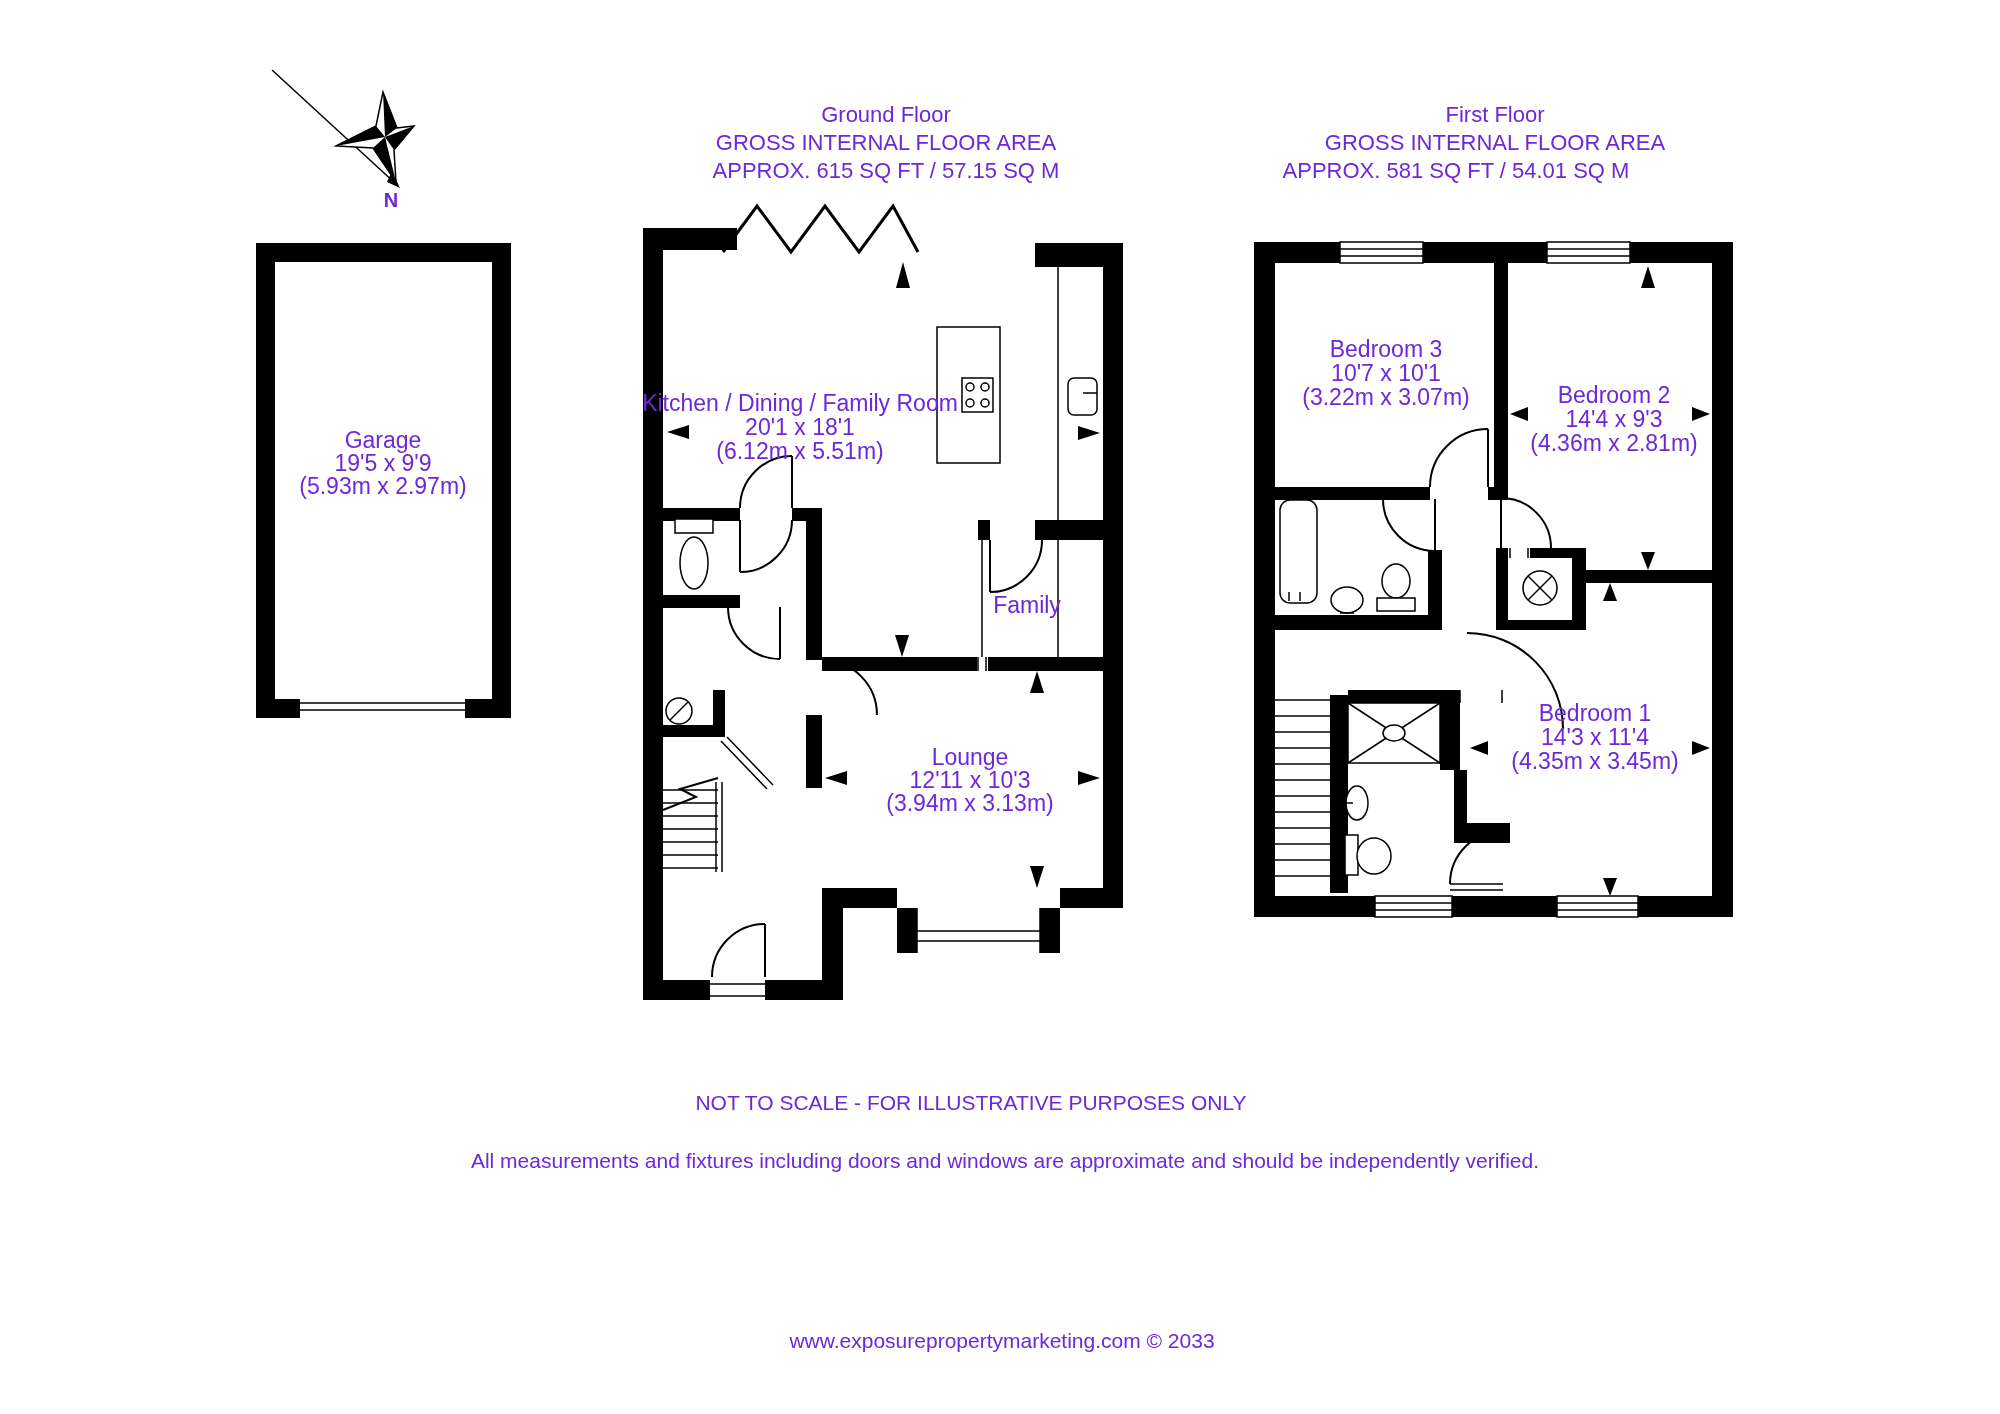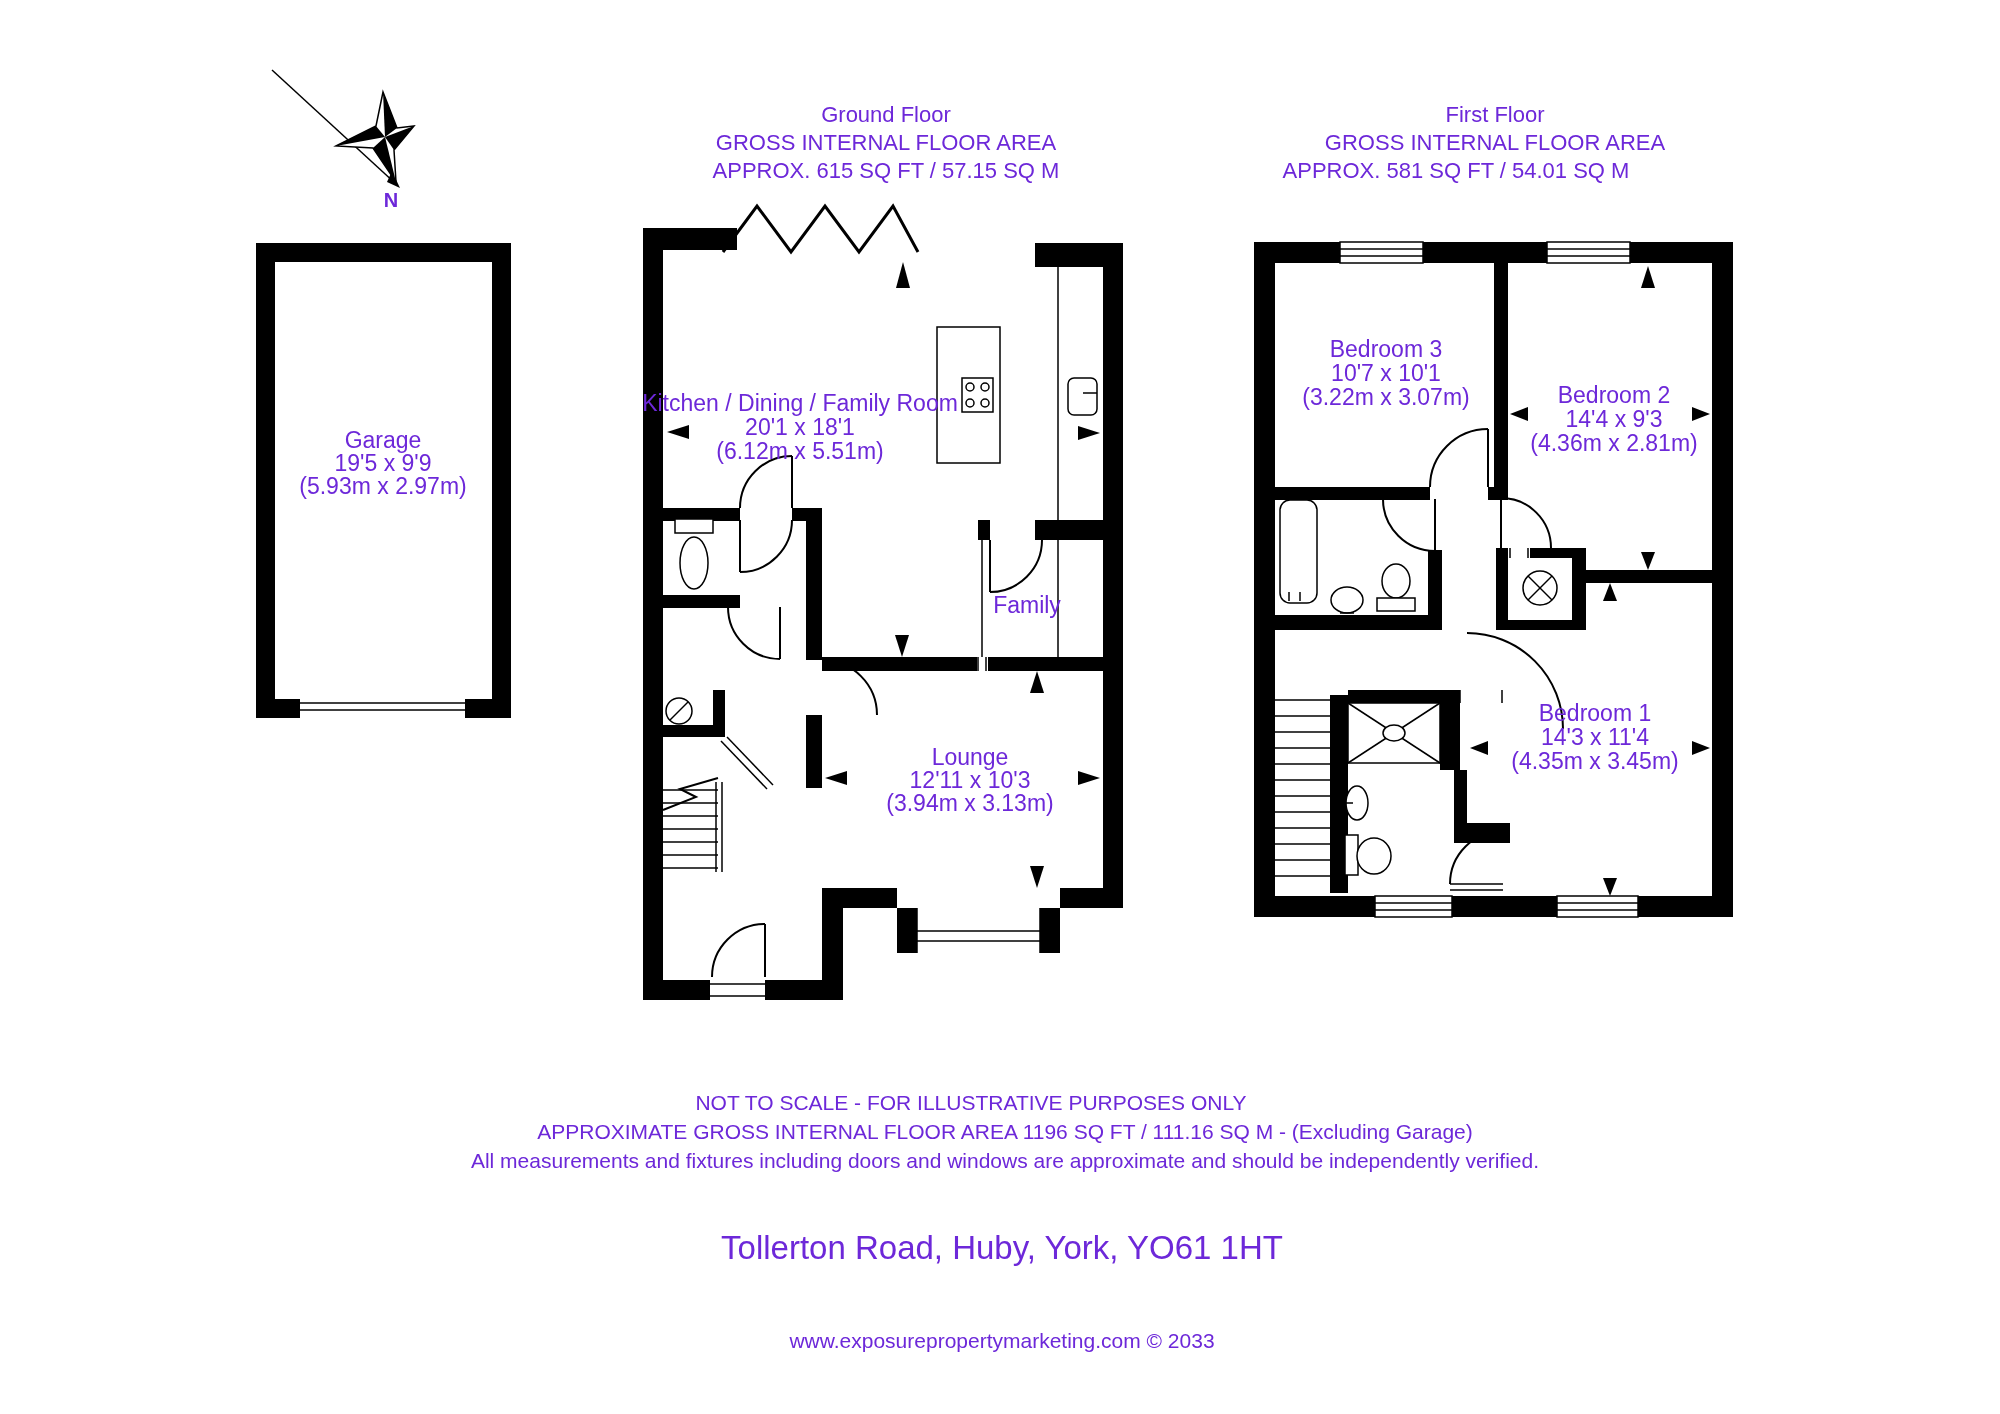--- a/index.html
+++ b/index.html
@@ -310,19 +310,17 @@
 
 <div class="lbl room-line" style="left:1614px;top:395px;">Bedroom 2</div>
 <div class="lbl room-line" style="left:1614px;top:419px;">14'4 x 9'3</div>
 <div class="lbl room-line" style="left:1614px;top:443px;">(4.36m x 2.81m)</div>
 
 <div class="lbl room-line" style="left:1595px;top:713px;">Bedroom 1</div>
 <div class="lbl room-line" style="left:1595px;top:737px;">14'3 x 11'4</div>
 <div class="lbl room-line" style="left:1595px;top:761px;">(4.35m x 3.45m)</div>
 
 <div class="lbl disc-line" style="left:971px;top:1103px;">NOT TO SCALE - FOR ILLUSTRATIVE PURPOSES ONLY</div>
-<div class="lbl disc-line" style="left:1005px;top:1132px;">APPROXIMATE GROSS INTERNAL FLOOR AREA 1196 SQ FT / 111.16 SQ M - (Excluding Garage)</div>
 <div class="lbl disc-line" style="left:1005px;top:1161px;">All measurements and fixtures including doors and windows are approximate and should be independently verified.</div>
 
-<div class="lbl address" style="left:1002px;top:1248px;">Tollerton Road, Huby, York, YO61 1HT</div>
 <div class="lbl website" style="left:1002px;top:1341px;">www.exposurepropertymarketing.com © 2033</div>
 
 </div>
 
 </body></html>

